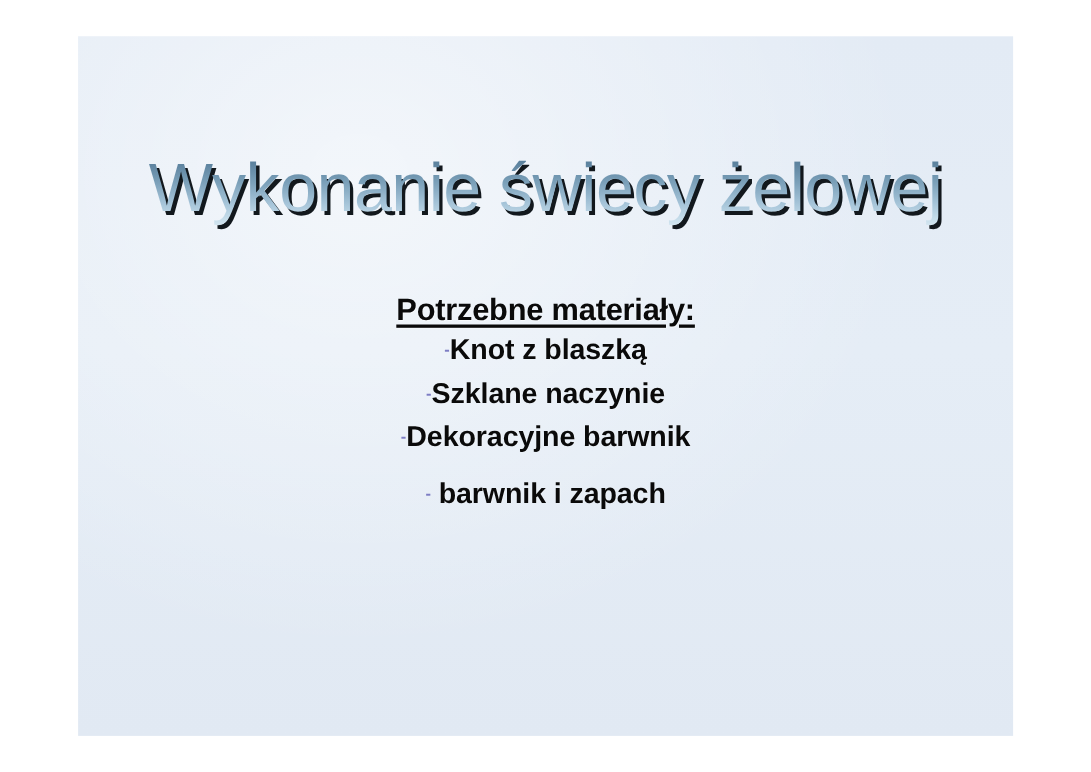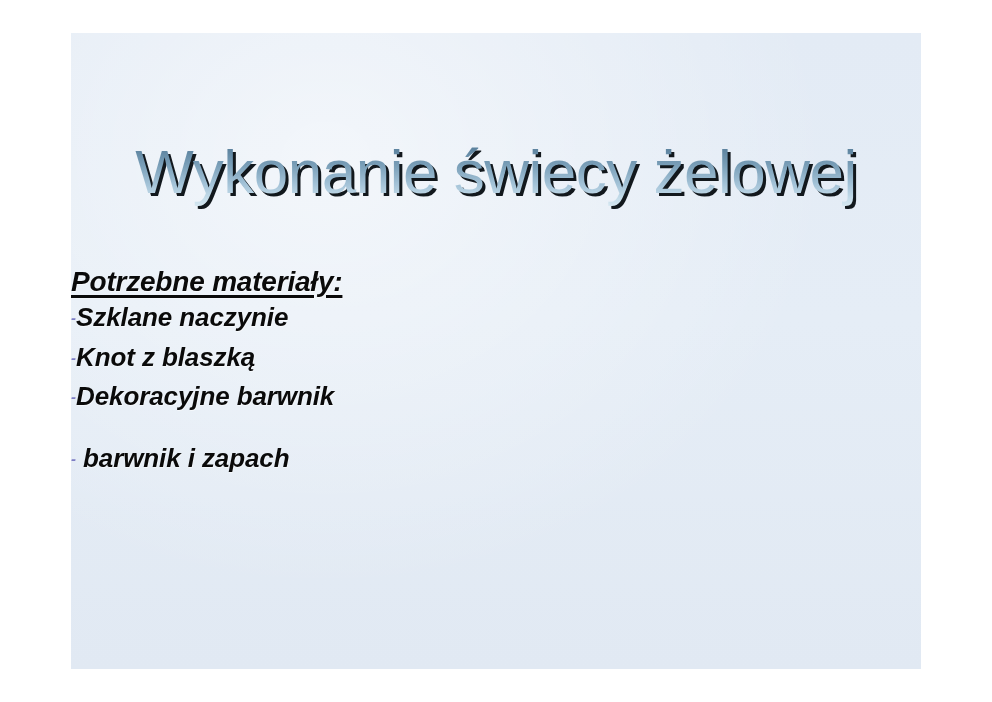--- a/index.html
+++ b/index.html
@@ -78,22 +78,21 @@
     color: transparent;
     -webkit-text-fill-color: transparent;
   }
 
   
   .body-block {
     position: absolute;
     left: 0;
     top: 232px;
     width: 850px;
-    text-align: left;
-    font-style: italic;
+    text-align: center;
   }
 
   .materials-heading {
     display: inline-block;
     font-size: 28px;
     font-weight: bold;
     color: #0a0a0a;
     text-decoration: underline;
     text-decoration-thickness: 2.5px;
     text-underline-offset: 4px;
@@ -106,21 +105,21 @@
     font-size: 26px;
     font-weight: bold;
     color: #0a0a0a;
     line-height: 1.52;
     letter-spacing: -0.1px;
     white-space: nowrap;
     text-shadow: 0.6px 0.6px 0 rgba(255,255,255,0.5);
   }
 
   .mat-line.extra-gap {
-    margin-top: 22px;
+    margin-top: 12px;
   }
 
   .dash {
     color: #7d7dc4;
     font-size: 15px;
     font-weight: bold;
     vertical-align: 3px;
     text-shadow: none;
     letter-spacing: 0;
   }
@@ -144,25 +143,25 @@
     </div>
 
     <div class="body-block">
 
       <div>
         <span class="materials-heading">Potrzebne materiały:</span>
       </div>
 
 
       <div class="mat-line">
-        <span class="dash">-</span><span>Szklane naczynie</span>
+        <span class="dash">-</span><span>Knot z blaszką</span>
       </div>
 
       <div class="mat-line">
-        <span class="dash">-</span><span>Knot z blaszką</span>
+        <span class="dash">-</span><span>Szklane naczynie</span>
       </div>
 
       <div class="mat-line">
         <span class="dash">-</span><span>Dekoracyjne barwnik</span>
       </div>
 
       <div class="mat-line extra-gap">
         <span class="dash spaced">-</span><span>barwnik i zapach</span>
       </div>
 

